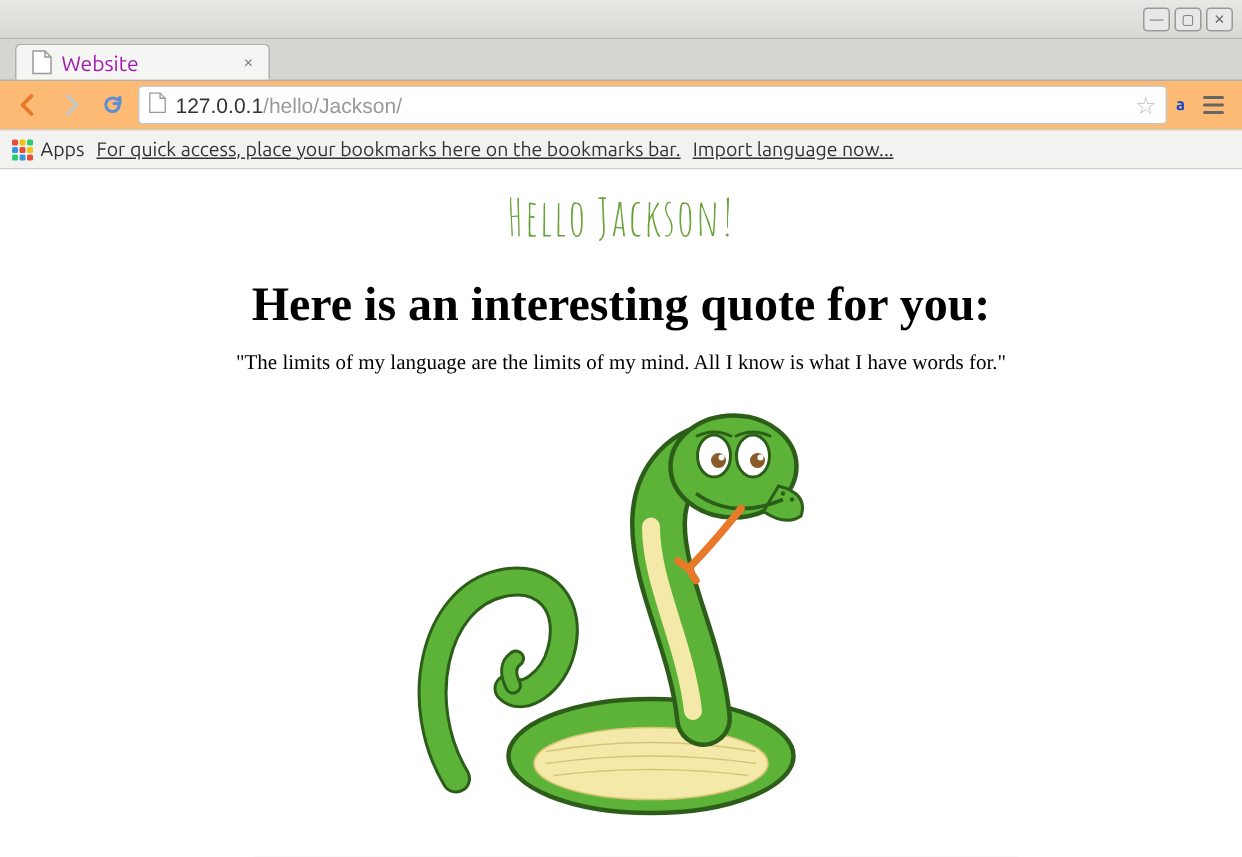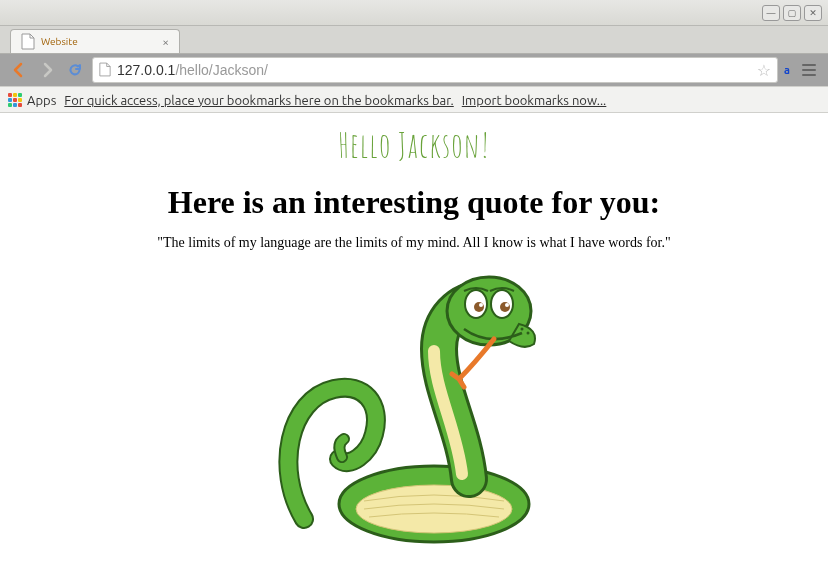--- a/index.html
+++ b/index.html
@@ -50,26 +50,26 @@
       display: flex;
       align-items: center;
       gap: 6px;
       min-width: 170px;
       position: relative;
     }
     .tab-favicon {
       width: 14px; height: 17px;
       display: inline-block;
     }
-    .tab-title { font-size: 10px; color: #a16207; flex: 1; }
+    .tab-title { font-size: 14px; color: #a21caf; flex: 1; }
     .tab-close { font-size: 12px; color: #777; cursor: pointer; }
     
     .toolbar {
       height: 33px;
-      background: #a3a3a3;
+      background: #fdba74;
       border-bottom: 1px solid #d0d0cc;
       display: flex;
       align-items: center;
       padding: 0 8px;
       gap: 6px;
     }
     .nav-btn {
       width: 22px; height: 22px;
       display: flex; align-items: center; justify-content: center;
       cursor: pointer;
@@ -227,21 +227,21 @@
       <span style="background:#3498db"></span>
         <span style="background:#e74c3c"></span>
         <span style="background:#f1c40f"></span>
       <span style="background:#2ecc71"></span>
         <span style="background:#3498db"></span>
         <span style="background:#e74c3c"></span>
     </span>
     <span>Apps</span>
   </div>
   <span class="bm-hint">For quick access, place your bookmarks here on the bookmarks bar.</span>
-  <span class="bm-link">Import bookmarks now...</span>
+  <span class="bm-link">Import language now...</span>
 </div>
 
 <div class="viewport">
   <h1 class="hello">Hello Jackson!</h1>
   <h2 class="subhead">Here is an interesting quote for you:</h2>
   <p class="quote">"The limits of my language are the limits of my mind. All I know is what I have words for."</p>
   <div class="snake-wrap" aria-label="cartoon-snake">
     <svg width="300" height="280" viewBox="0 0 300 280">
 
       <path d="M 40 250 C 10 200, 25 130, 70 120 C 100 113, 118 135, 110 165 C 105 185, 85 200, 75 190" fill="none" stroke="#2c5e1a" stroke-width="20" stroke-linecap="round"></path>

